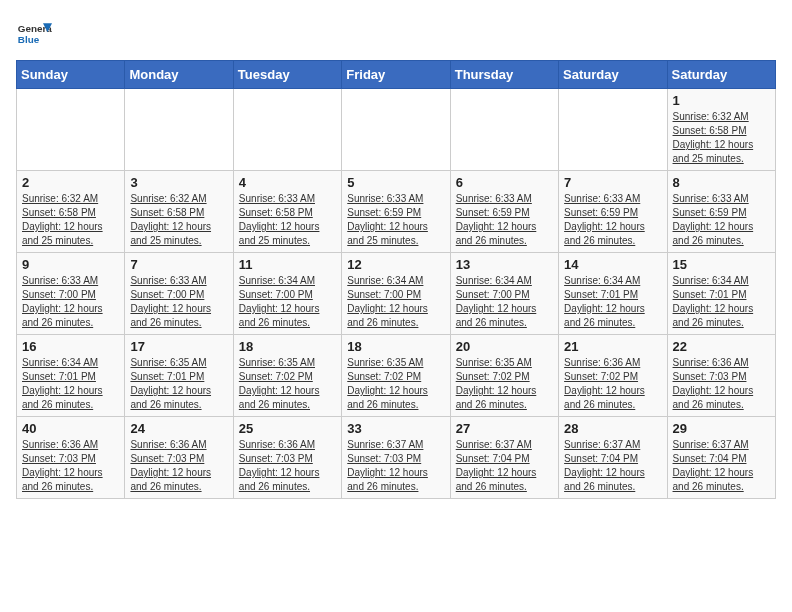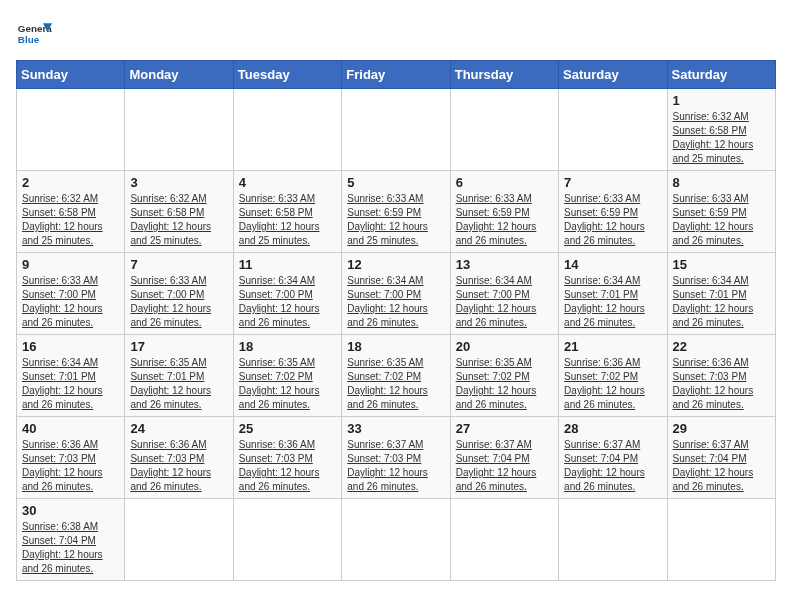--- a/index.html
+++ b/index.html
@@ -309,28 +309,14 @@
 Sunset: 7:04 PM
 Daylight: 12 hours and 26 minutes.</div>
         </td>
         <td>
           <span class="day-num">29</span>
           <div class="day-info" style="white-space: pre-line;">Sunrise: 6:37 AM
 Sunset: 7:04 PM
 Daylight: 12 hours and 26 minutes.</div>
         </td>
       </tr>
-      <tr>
-        <td>
-          <span class="day-num">30</span>
-          <div class="day-info" style="white-space: pre-line;">Sunrise: 6:38 AM
-Sunset: 7:04 PM
-Daylight: 12 hours and 26 minutes.</div>
-        </td>
-        <td class="empty"></td>
-        <td class="empty"></td>
-        <td class="empty"></td>
-        <td class="empty"></td>
-        <td class="empty"></td>
-        <td class="empty"></td>
-      </tr>
     </tbody>
 </table>
 
 </body></html>

